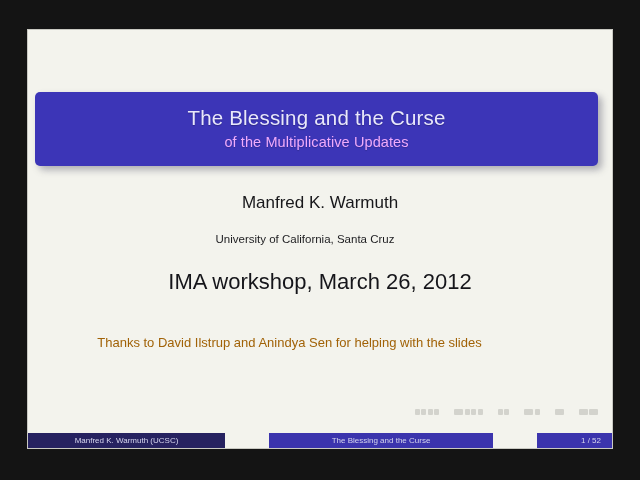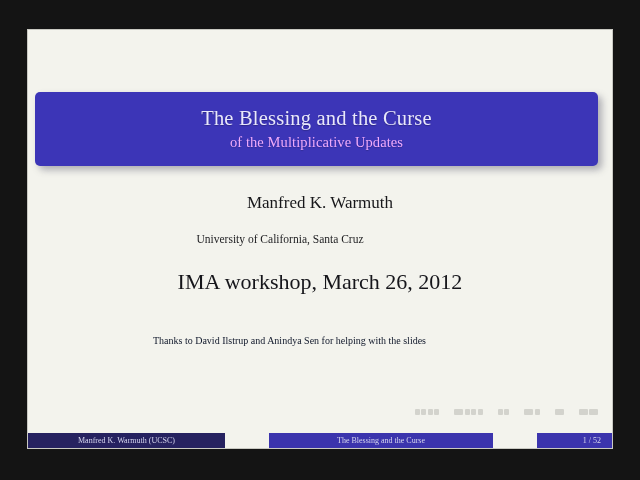--- a/index.html
+++ b/index.html
@@ -12,21 +12,20 @@
     height: 480px;
     overflow: hidden;
     font-family: "Liberation Sans", sans-serif;
   }
 
   #viewport {
     position: relative;
     width: 640px;
     height: 480px;
     background: #111111;
-    font-family: Liberation Serif, serif;
   }
 
   
   #letterbox {
     position: absolute;
     inset: 0;
     background: #141414;
   }
 
   
@@ -83,38 +82,39 @@
     font-size: 17px;
   }
   .institute {
     position: absolute;
     left: 0;
     top: 203px;
     width: 504px;
     text-align: center;
     color: #1d1d20;
     font-size: 11.5px;
+    padding-left: 25px;
   }
   .event-date {
     position: absolute;
     left: 0;
     top: 239px;
     width: 584px;
     text-align: center;
     color: #15151a;
     font-size: 22px;
   }
   .thanks {
     position: absolute;
     left: 0;
     top: 305px;
     width: 523px;
     text-align: center;
-    color: #0f172a;
-    font-size: 10px;
+    color: #a16207;
+    font-size: 13px;
   }
 
   
   .nav-symbols {
     position: absolute;
     right: 14px;
     top: 379px;
     display: flex;
     align-items: center;
     gap: 4px;

